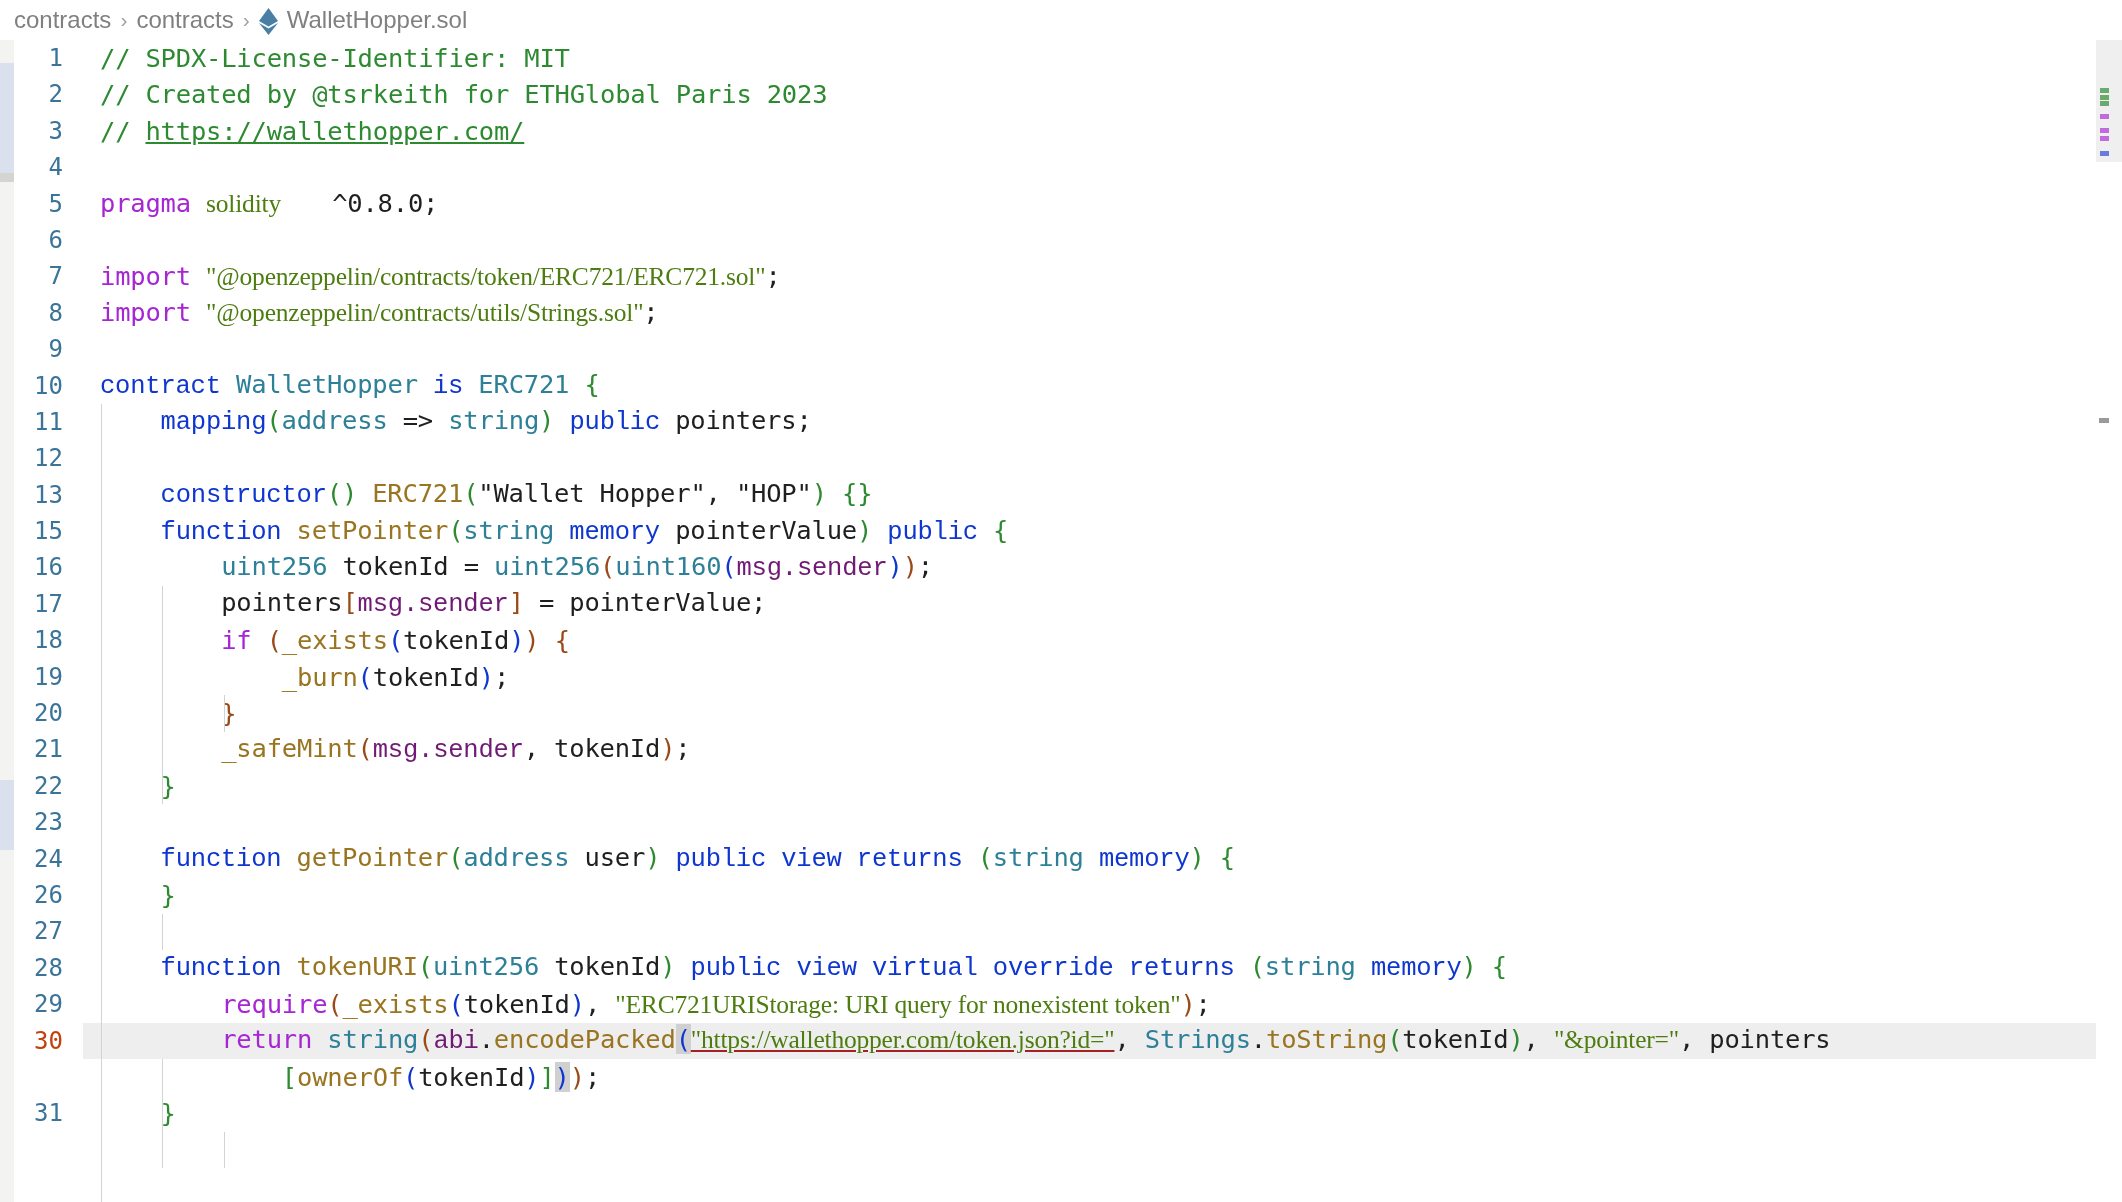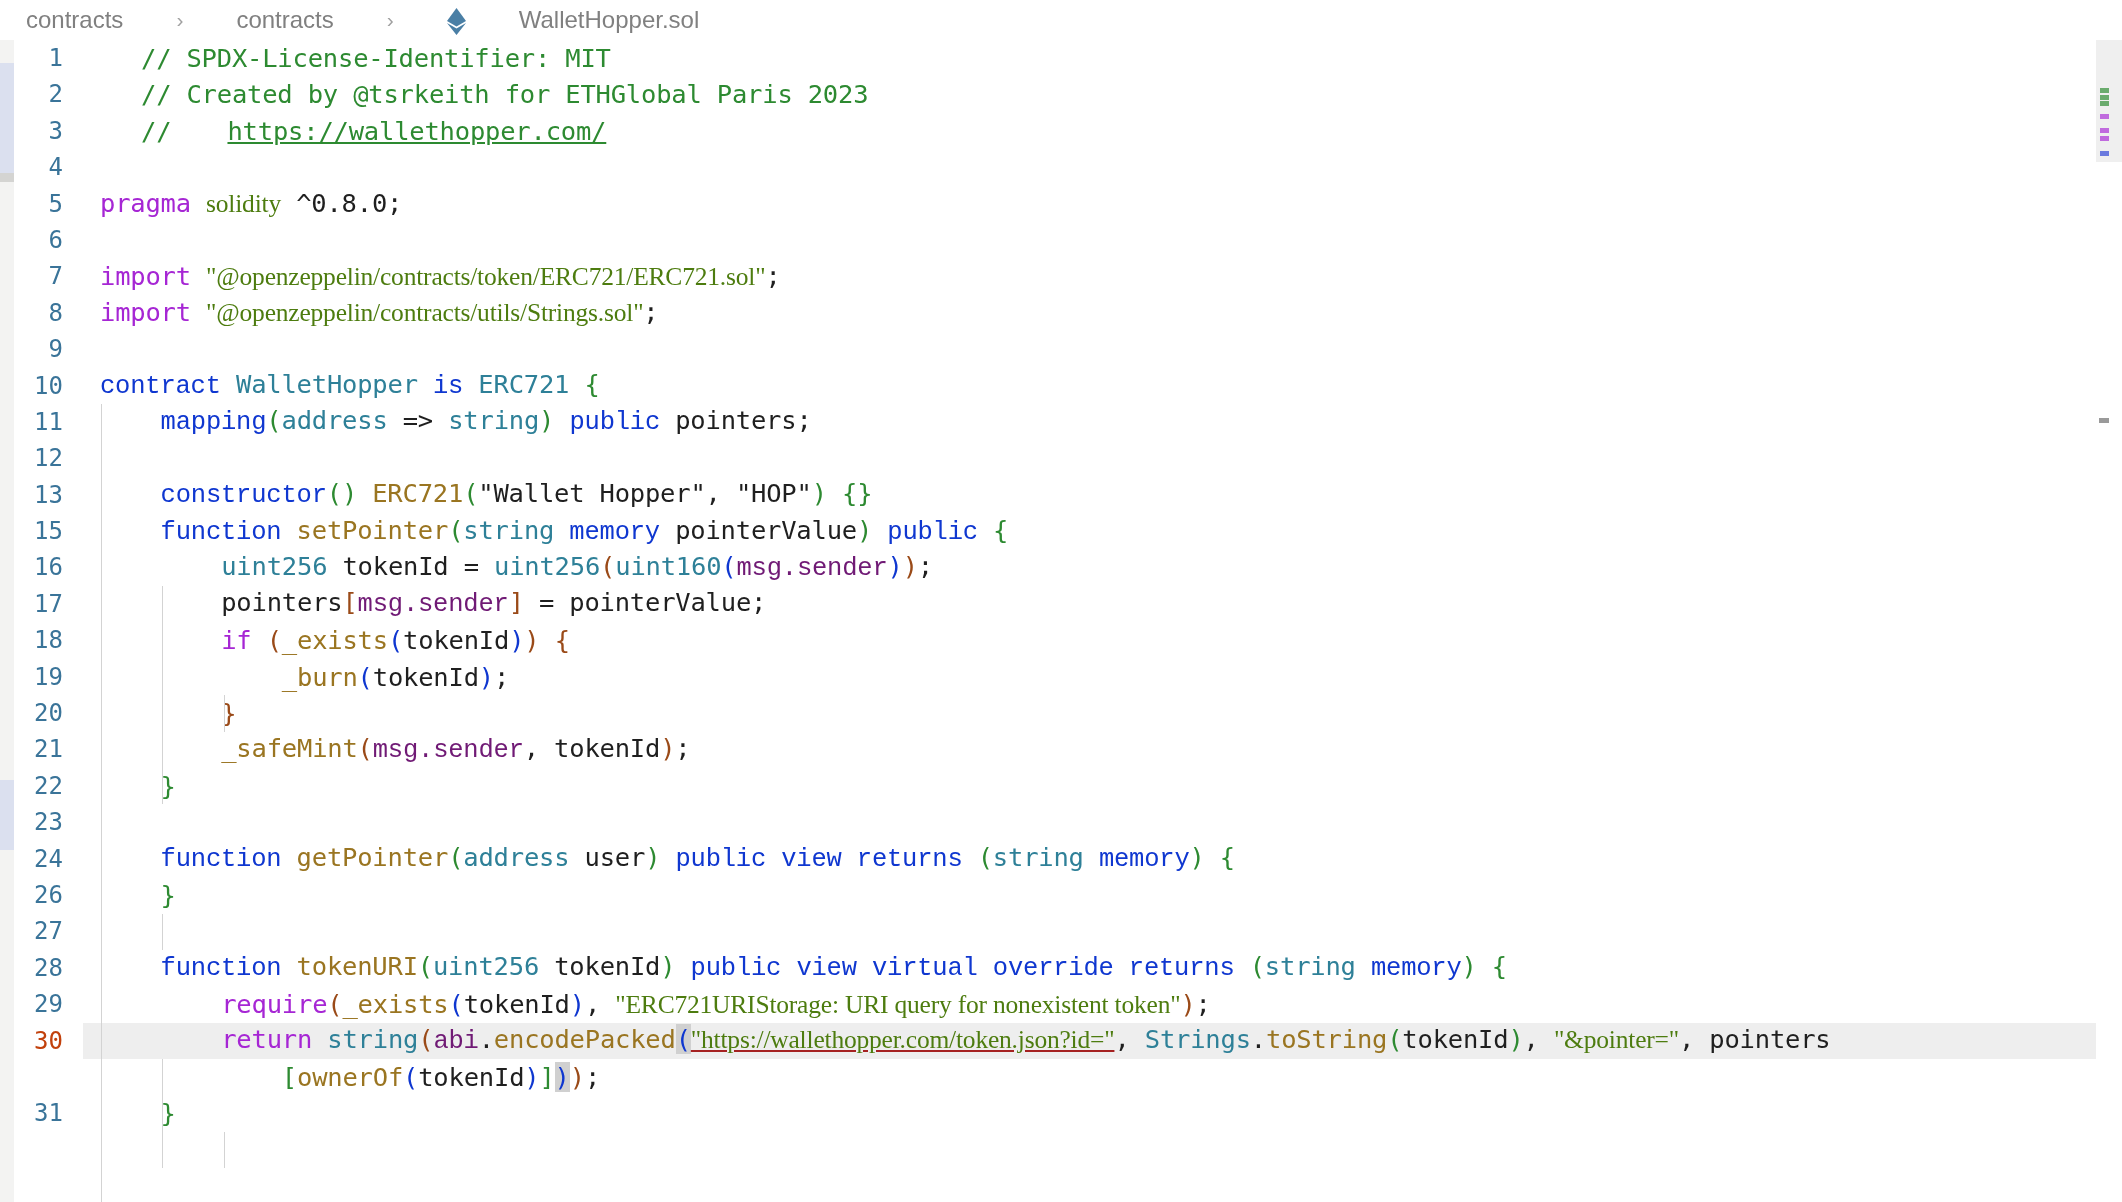--- a/index.html
+++ b/index.html
@@ -12,27 +12,26 @@
     height: 1202px;
     overflow: hidden;
     font-family: "DejaVu Sans Mono", monospace;
   }
 
   
   #breadcrumb {
     height: 40px;
     display: flex;
     align-items: center;
-    padding-left: 26px;
+    padding-left: 14px;
     font-family: "Liberation Sans", sans-serif;
     font-size: 24px;
     color: #808080;
     background: #ffffff;
     box-sizing: border-box;
-    gap: 44px;
   }
   #breadcrumb .crumb { white-space: pre; }
   #breadcrumb .sep {
     color: #a0a0a0;
     padding: 0 9px;
     font-size: 21px;
   }
   #breadcrumb .file-icon {
     display: inline-flex;
     align-items: center;
@@ -105,34 +104,34 @@
 
   
   .guide {
     position: absolute;
     width: 1px;
     background: #d3d3d3;
     z-index: 3;
   }
 
   
-  .t-cmt   { color: #2d8a31; margin-left: 41px; }
+  .t-cmt   { color: #2d8a31; }
   .t-cmt u { text-decoration-color: #2d8a31; }
   .t-kw    { color: #a626d4; }
   .t-kw2   { color: #0f37d0; font-family: Liberation Mono, monospace; }
   .t-str   { color: #4d7c0f; font-family: Liberation Serif, serif; }
   .t-strb  { color: #1f1f1f; }
   .t-type  { color: #2e8098; }
   .t-fn    { color: #9a7521; }
   .t-var   { color: #1f1f1f; }
   .t-blue  { color: #701a75; font-family: Liberation Mono, monospace; }
   .t-p1    { color: #2d8a31; }
   .t-p2    { color: #9a4a18; }
   .t-p3    { color: #0f37d0; }
-  .t-num   { color: #1f1f1f; }
+  .t-num   { color: #1f1f1f; margin-left: 36px; }
   .t-ul    { text-decoration: underline; text-decoration-color: #a52121; }
   .t-match { background: #d0d0d0; }
 
   
   #ruler {
     position: absolute;
     right: 0; top: 0; bottom: 0;
     width: 26px;
     background: #ffffff;
   }

